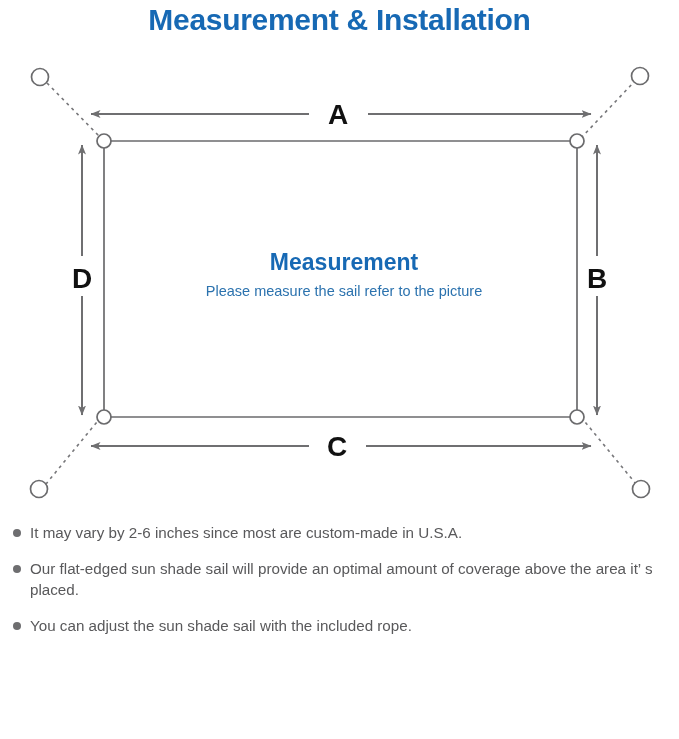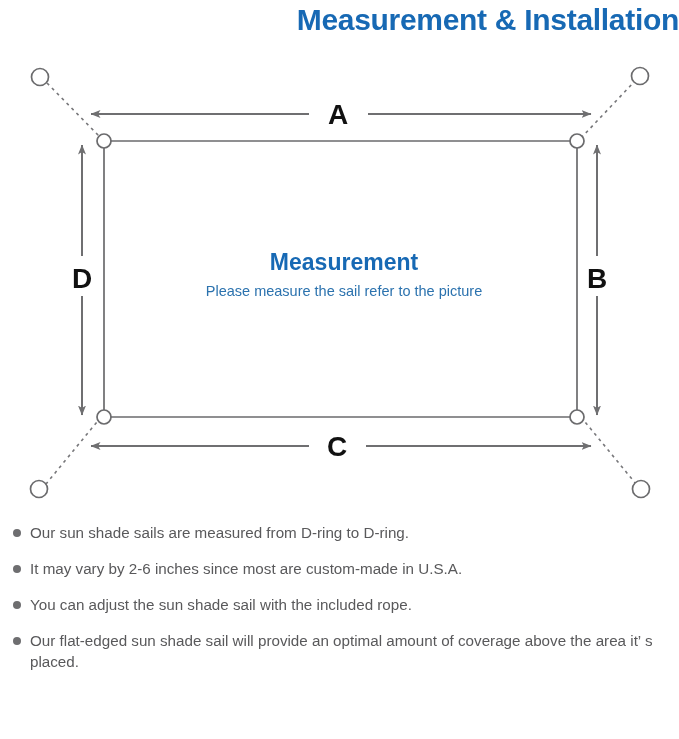--- a/index.html
+++ b/index.html
@@ -20,21 +20,21 @@
     position: relative;
     width: 679px;
     height: 739px;
   }
 
   .title {
     position: absolute;
     top: 0px;
     left: 0;
     width: 679px;
-    text-align: right;
+    text-align: center;
     font-size: 30px;
     font-weight: bold;
     color: #1769b4;
     letter-spacing: -0.3px;
     line-height: 40px;
   }
 
   .diagram-wrap {
     position: absolute;
     top: 44px;
@@ -165,29 +165,25 @@
 
       <text class="center-title" x="344" y="226" text-anchor="middle">Measurement</text>
       <text class="center-sub" x="344" y="252" text-anchor="middle">Please measure the sail refer to the picture</text>
 
     </svg>
   </div>
 
   <ul class="notes">
     <li class="note-item">
       <span class="bullet"></span>
-      <span>Our sun shade sails are measured from D-ring to D-ring.</span>
-    </li>
-    <li class="note-item">
-      <span class="bullet"></span>
       <span>It may vary by 2-6 inches since most are custom-made in U.S.A.</span>
     </li>
     <li class="note-item">
       <span class="bullet"></span>
-      <span>You can adjust the sun shade sail with the included rope.</span>
+      <span>Our flat-edged sun shade sail will provide an optimal amount of coverage above the area it’ s placed.</span>
     </li>
     <li class="note-item">
       <span class="bullet"></span>
-      <span>Our flat-edged sun shade sail will provide an optimal amount of coverage above the area it’ s placed.</span>
+      <span>You can adjust the sun shade sail with the included rope.</span>
     </li>
   </ul>
 
 </div>
 
 </body></html>

